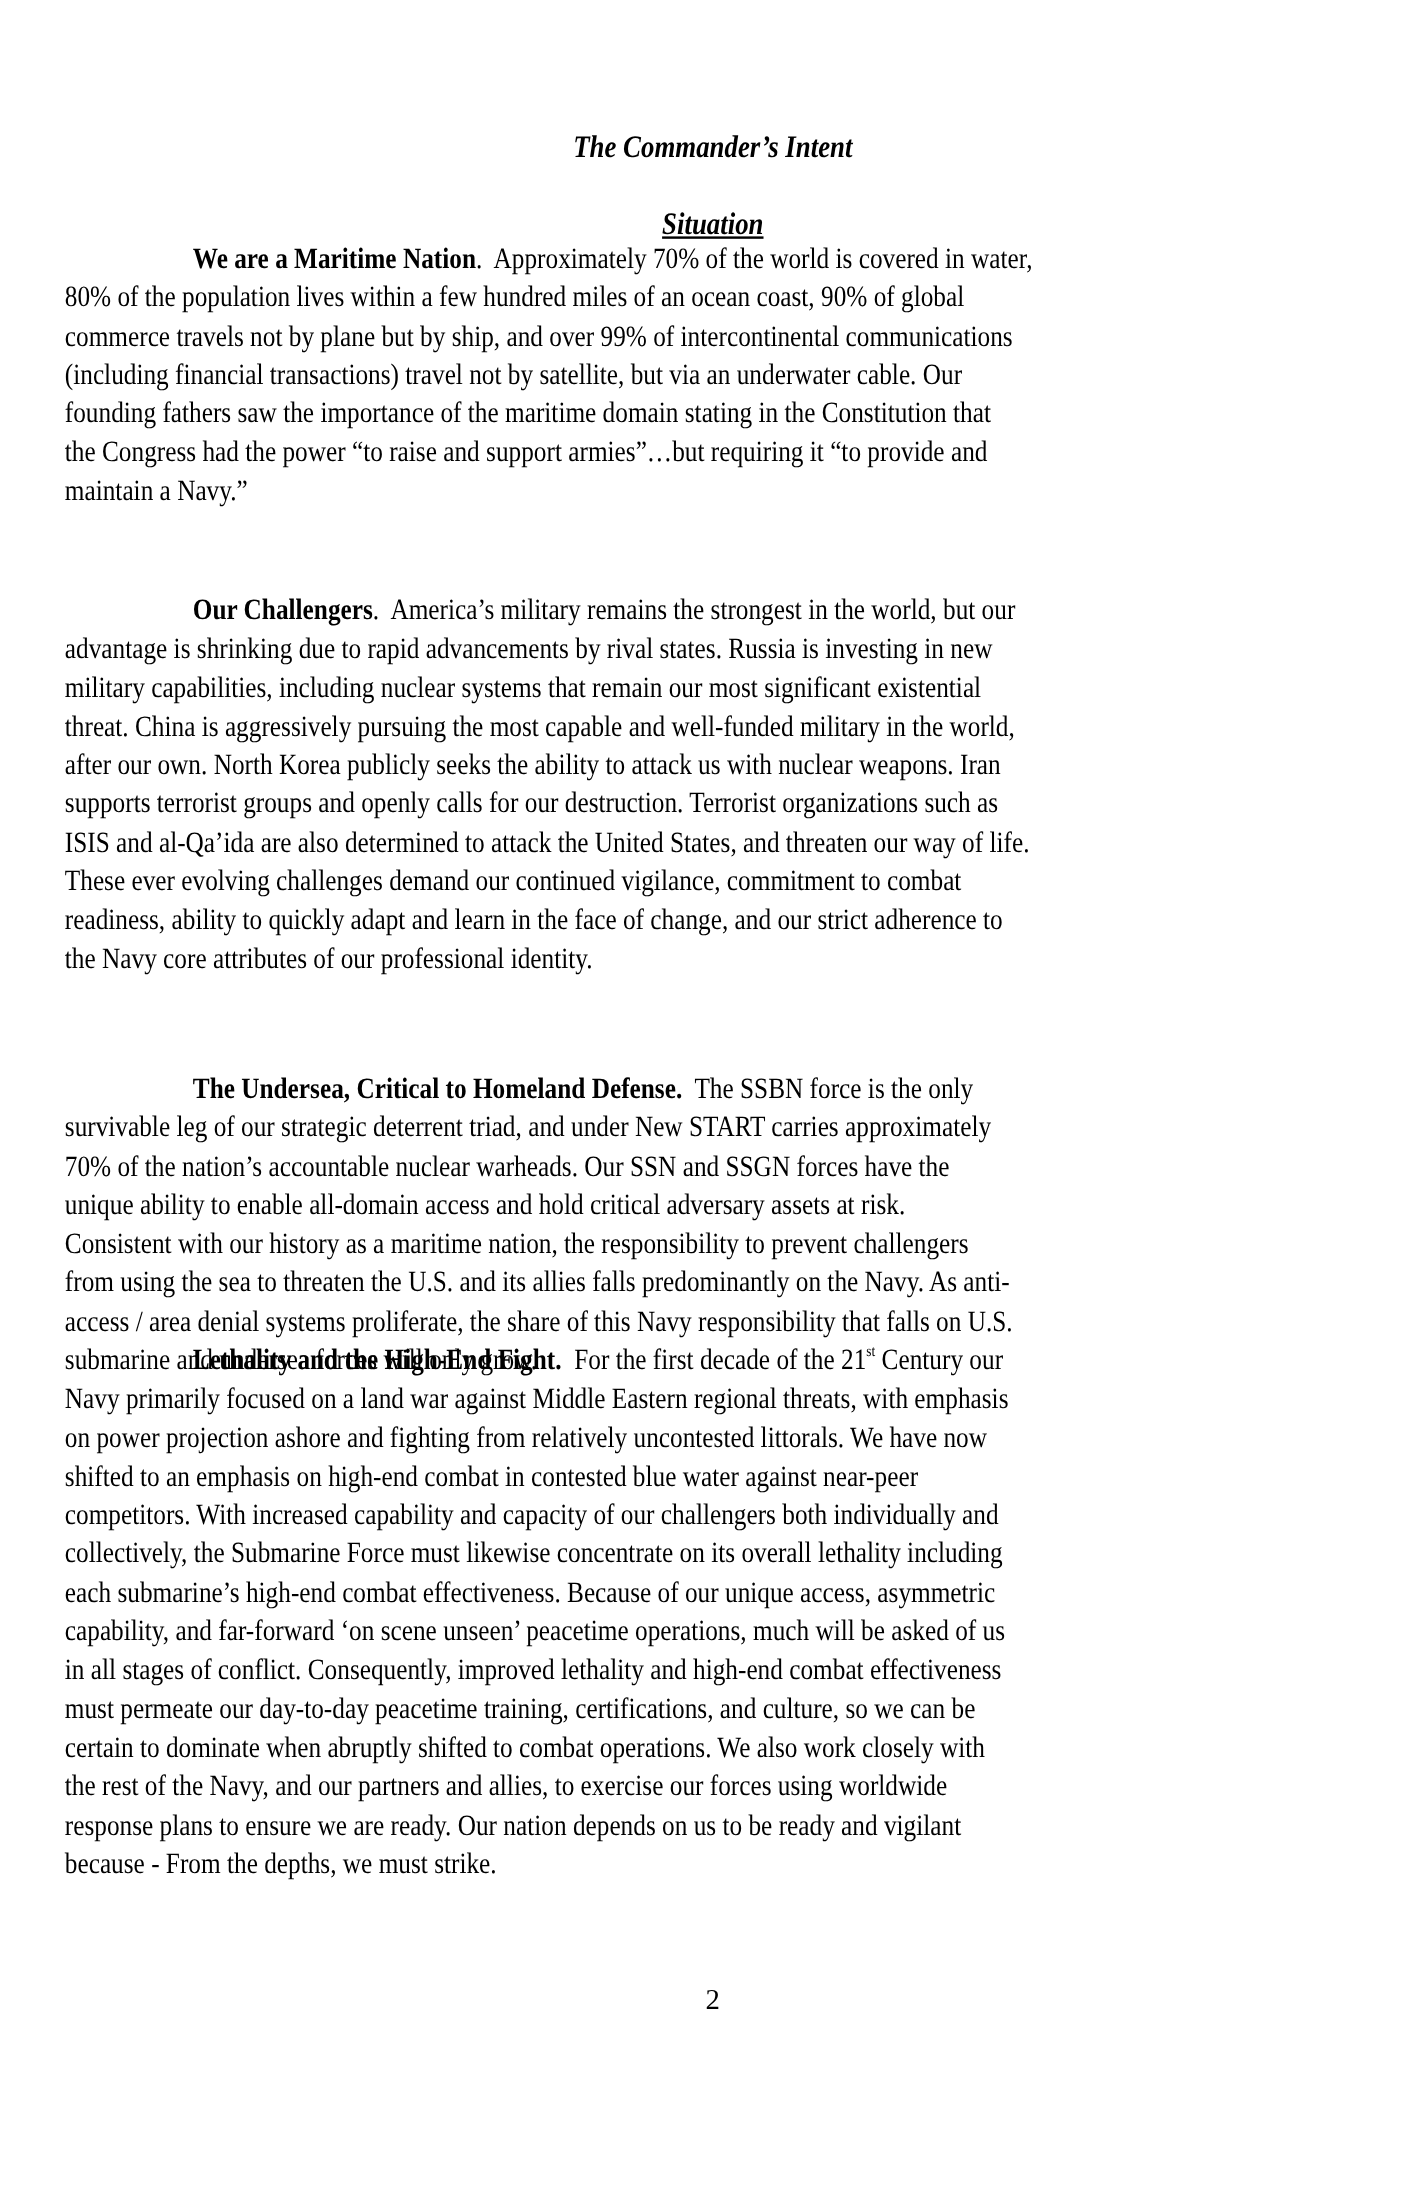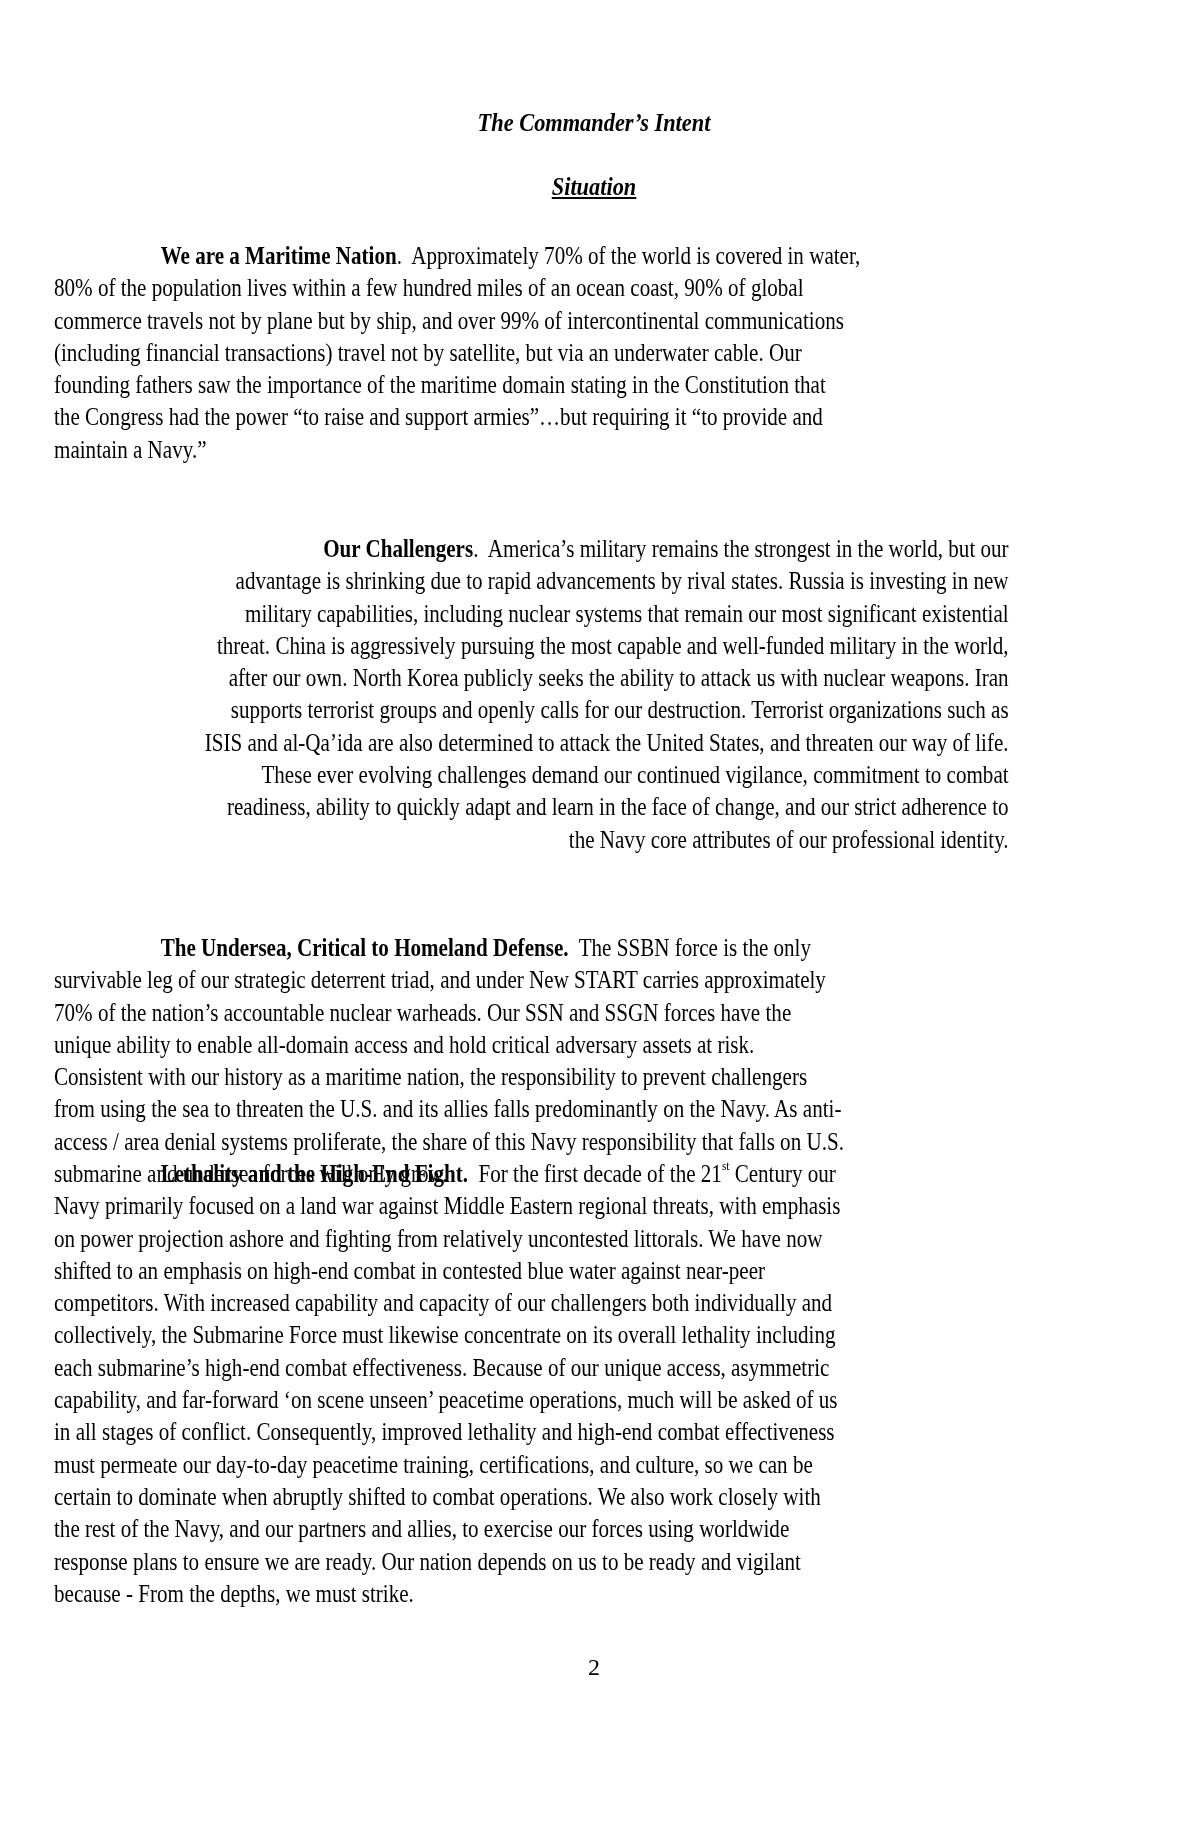--- a/index.html
+++ b/index.html
@@ -5,21 +5,21 @@
     html, body { margin: 0; padding: 0; background: #ffffff; }
     body { width: 1188px; height: 1836px; position: relative; overflow: hidden;
            font-family: "Liberation Serif", serif; color: #000; }
     .page { position: absolute; left: 0; top: 0; width: 963px; height: 1836px; }
     .title { position: absolute; top: 108px; left: 0; width: 1188px; text-align: center;
              font-size: 26px; font-weight: bold; font-style: italic; line-height: 30px;
              transform: scaleX(0.86); transform-origin: 594px 0; }
     .subtitle { position: absolute; top: 172px; left: 0; width: 1188px; text-align: center;
              font-size: 26px; font-weight: bold; font-style: italic; text-decoration: underline;
              line-height: 30px; transform: scaleX(0.86); transform-origin: 594px 0; }
-    .para { position: absolute; left: 54px; width: 1110px; font-size: 24.5px; line-height: 32.3px; margin-top: 40px; }
+    .para { position: absolute; left: 54px; width: 1110px; font-size: 24.5px; line-height: 32.3px; }
     .line { white-space: nowrap; transform: scaleX(0.86); transform-origin: 0 0; height: 32.3px; }
     .line.first { padding-left: 124px; transform-origin: 0 0; }
     .lead { font-weight: bold; }
     sup { font-size: 13px; vertical-align: top; line-height: 14px; position: relative; top: 1px; }
     .page-number { position: absolute; top: 1652px; left: 0; width: 1188px; text-align: center;
                    font-size: 24px; line-height: 30px; }
   </style>
 </head>
 <body>
 
@@ -30,21 +30,21 @@
   <div class="para" style="top:200px;">
     <div class="line first"><span class="lead">We are a Maritime Nation</span><span>.</span><span style="white-space:pre">  Approximately 70% of the world is covered in water,</span></div>
     <div class="line">80% of the population lives within a few hundred miles of an ocean coast, 90% of global</div>
     <div class="line">commerce travels not by plane but by ship, and over 99% of intercontinental communications</div>
     <div class="line">(including financial transactions) travel not by satellite, but via an underwater cable.  Our</div>
     <div class="line">founding fathers saw the importance of the maritime domain stating in the Constitution that</div>
     <div class="line">the Congress had the power “to raise and support armies”…but requiring it “to provide and</div>
     <div class="line">maintain a Navy.”</div>
   </div>
 
-  <div class="para" style="top:493px;text-align:right;">
+  <div class="para" style="top:493px;">
     <div class="line first"><span class="lead">Our Challengers</span><span>.</span><span style="white-space:pre">  America’s military remains the strongest in the world, but our</span></div>
     <div class="line">advantage is shrinking due to rapid advancements by rival states.  Russia is investing in new</div>
     <div class="line">military capabilities, including nuclear systems that remain our most significant existential</div>
     <div class="line">threat.  China is aggressively pursuing the most capable and well-funded military in the world,</div>
     <div class="line">after our own.  North Korea publicly seeks the ability to attack us with nuclear weapons.  Iran</div>
     <div class="line">supports terrorist groups and openly calls for our destruction.  Terrorist organizations such as</div>
     <div class="line">ISIS and al-Qa’ida are also determined to attack the United States, and threaten our way of life.</div>
     <div class="line">These ever evolving challenges demand our continued vigilance, commitment to combat</div>
     <div class="line">readiness, ability to quickly adapt and learn in the face of change, and our strict adherence to</div>
     <div class="line">the Navy core attributes of our professional identity.</div>

